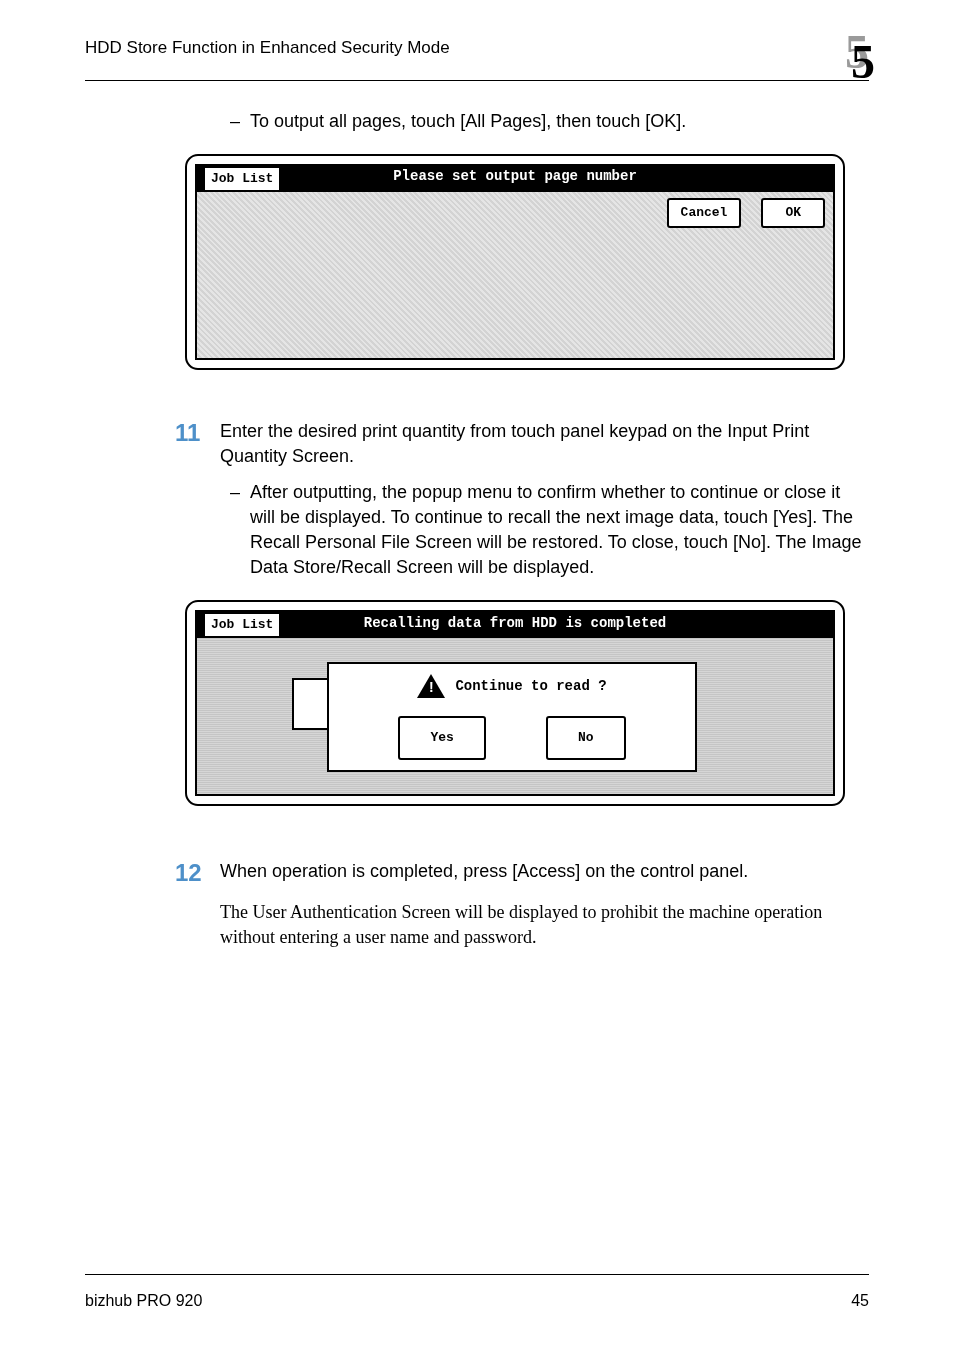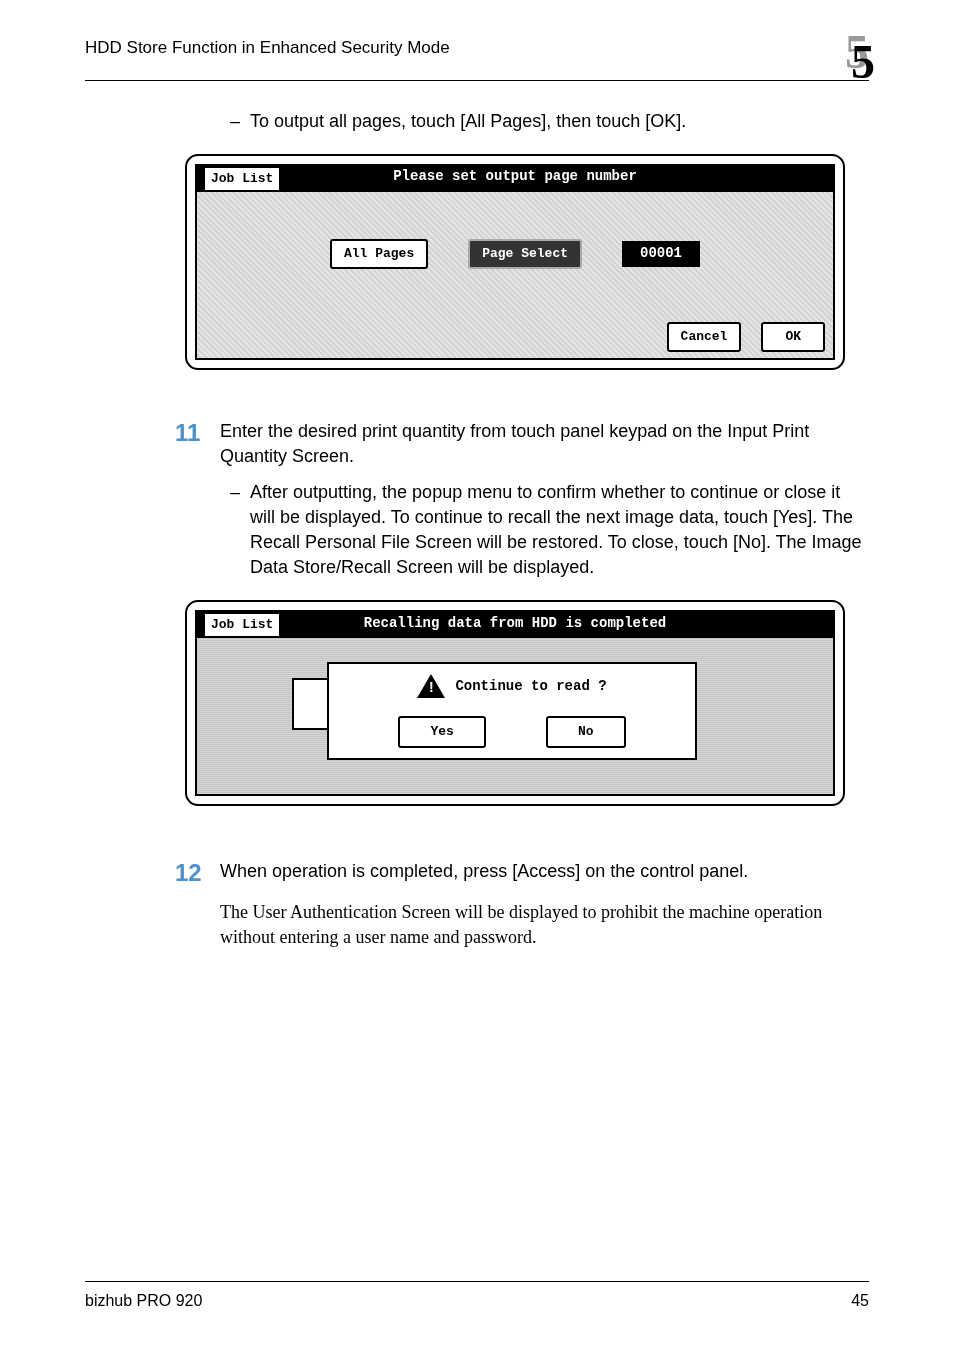--- a/index.html
+++ b/index.html
@@ -246,21 +246,21 @@
   .dlg-text {
     font-family: 'Courier New', monospace;
     font-size: 14px;
     font-weight: bold;
   }
   .dlg-row2 {
     display: flex;
     gap: 60px;
     justify-content: center;
   }
-  .dlg-row2 .ui-btn { padding: 1px 30px; }
+  .dlg-row2 .ui-btn { padding: 7px 30px; }
   .paper-stack {
     position: absolute;
     left: 95px;
     top: 40px;
     width: 34px;
     height: 48px;
     background: #fff;
     border: 2px solid #000;
   }
   .paper-stack::before {
@@ -282,21 +282,21 @@
   
   .ftr {
     position: absolute;
     left: 85px;
     right: 85px;
     bottom: 40px;
     border-top: 1px solid #000;
     display: flex;
     justify-content: space-between;
     font-size: 16px;
-    padding-top: 8px;
+    padding-top: 15px;
   }
 </style>
 </head>
 <body>
 
 <div class="page">
 
   <div class="hdr">
     <div class="hdr-title">HDD Store Function in Enhanced Security Mode</div>
     <div class="hdr-right">
@@ -311,25 +311,20 @@
       <div class="txt">To output all pages, touch [All Pages], then touch [OK].</div>
     </div>
   </div>
 
   <div class="screenshot">
     <div class="ss-bar">
       <div class="ss-tab">Job List</div>
       <div class="center-text">Please set output page number</div>
     </div>
     <div class="ss-body">
-      <div class="ss1-main">
-        <div class="ui-btn">All Pages</div>
-        <div class="ui-btn dark">Page Select</div>
-        <div class="ui-readout">00001</div>
-      </div>
       <div class="ss1-foot">
         <div class="ui-btn">Cancel</div>
         <div class="ui-btn" style="padding:0 22px">OK</div>
       </div>
     </div>
   </div>
 
   <div class="step">
     <div class="num">11</div>
     <div class="txt">Enter the desired print quantity from touch panel keypad on the Input Print Quantity Screen.</div>

